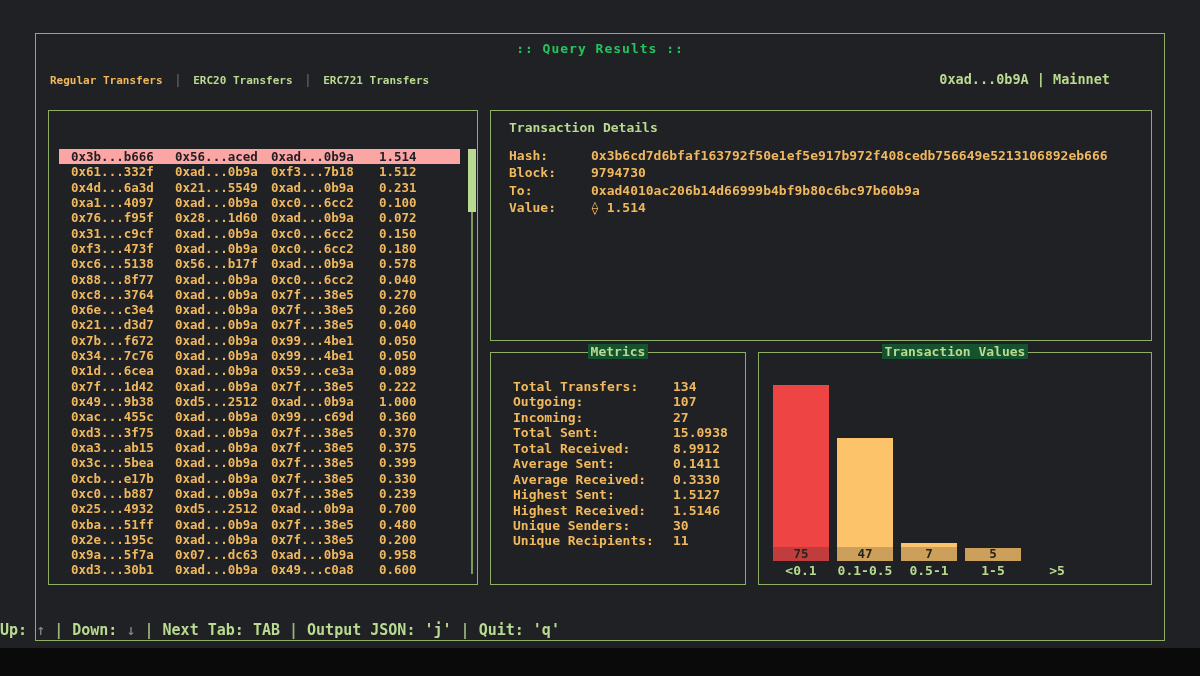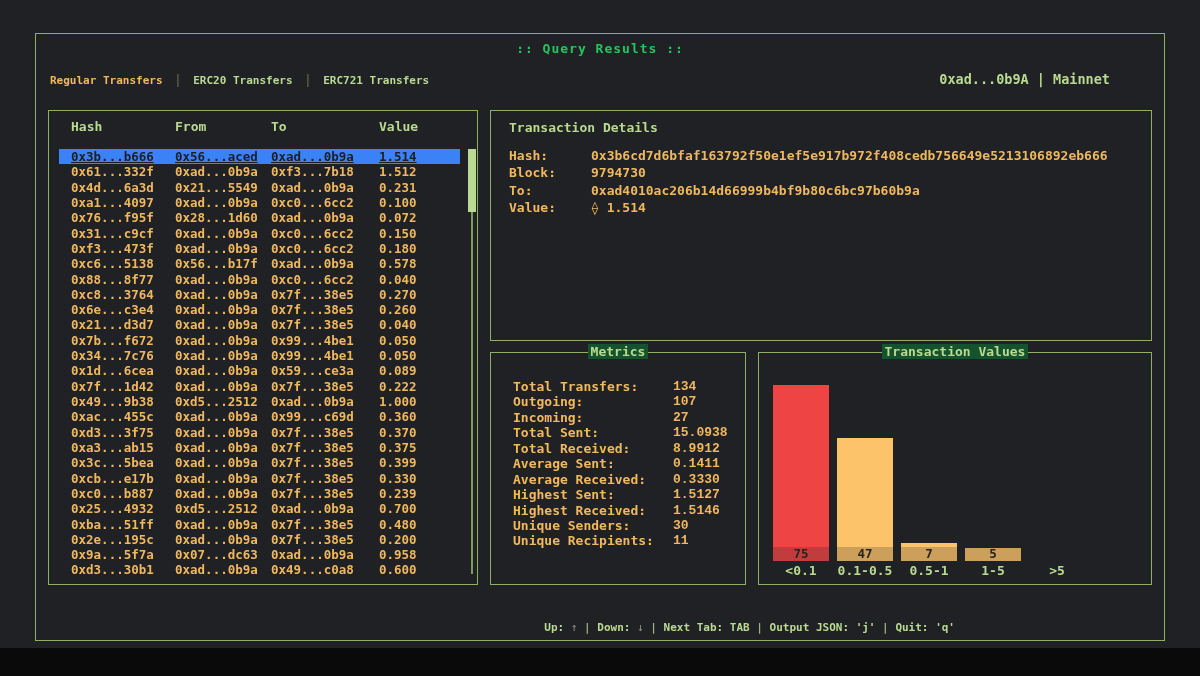--- a/index.html
+++ b/index.html
@@ -18,48 +18,48 @@
   .tab { color:#b9da90; cursor:default; }
   .tab.active { color:#f2b95c; }
   .tab-sep { color:#77815f; margin:0 12px; }
   .account-info { position:absolute; top:71px; right:90px; font-size:13.5px; color:#b9da90; }
 
   .panel { position:absolute; border:1px solid #8fae66; }
   .table-panel { left:48px; top:110px; width:430px; height:475px; }
   .t-header { position:absolute; left:10px; top:8px; right:17px; display:grid; grid-template-columns:104px 96px 108px 1fr; padding-left:12px; font-size:13px; color:#b9da90; }
   .t-body { position:absolute; left:10px; top:38px; right:17px; }
   .trow { display:grid; grid-template-columns:104px 96px 108px 1fr; padding-left:12px; height:15.32px; line-height:15.4px; font-size:12.5px; color:#f0b85e; white-space:nowrap; }
-  .trow.selected { background:#3b82f6; color:#1e1f22;text-decoration:underline; }
+  .trow.selected { background:#fca5a5; color:#1e1f22; }
   .sb-thumb { position:absolute; right:1px; top:38px; width:8px; height:63px; background:#b9da90; }
   .sb-track { position:absolute; right:4px; top:101px; width:2px; height:362px; background:#7d9a5a; }
 
   .details-panel { left:490px; top:110px; width:662px; height:231px; }
   .d-title { position:absolute; left:18px; top:9px; font-size:13px; color:#b9da90; }
   .d-fields { position:absolute; left:18px; top:36px; right:10px; }
   .d-field { display:grid; grid-template-columns:82px 1fr; height:17.3px; line-height:17.3px; font-size:13px; white-space:nowrap; }
   .d-label { color:#f2b95c; }
   .d-value { color:#f0b85e; }
 
   .metrics-panel { left:490px; top:352px; width:256px; height:233px; }
   .legend { position:absolute; top:-9px; left:0; width:100%; text-align:center; font-size:13px; color:#b9da90; pointer-events:none; }
   .legend span { background:#14532d; padding:0 3px; }
   .m-items { position:absolute; left:22px; top:26px; right:8px; }
   .m-item { display:grid; grid-template-columns:160px 1fr; height:15.45px; line-height:15.45px; font-size:13px; white-space:nowrap; }
   .m-label { color:#f2b95c; }
-  .m-value { color:#f0b85e;font-family:Liberation Mono, monospace; }
+  .m-value { color:#f0b85e; }
 
   .chart-panel { left:758px; top:352px; width:394px; height:233px; }
   .plot { position:absolute; left:10px; top:8px; height:200px; display:flex; align-items:flex-end; }
   .slot { width:64px; display:flex; justify-content:center; align-items:flex-end; height:200px; }
   .bar { position:relative; width:56px; background:#fdc36a; }
   .bar-value { position:absolute; bottom:0px; left:0; width:100%; text-align:center; font-size:12.5px; line-height:14px; color:#26251d; background:rgba(32,33,36,0.22); }
   .x-labels { position:absolute; left:10px; top:210px; display:flex; }
   .x-label { width:64px; text-align:center; font-size:13px; color:#b9da90; }
 
-  .footer { position:absolute; left:0; top:621px; width:955px; text-align:right; font-size:11px; color:#b9da90; }
+  .footer { position:absolute; left:0; top:621px; width:955px; text-align:left; font-size:15px; color:#b9da90; }
   .f-key.muted { color:#8f8f8f; font-weight:normal; }
   .f-sep { color:#9db37c; }
 </style>
 </head>
 <body>
 
 <div class="screen">
   <div class="main-border"></div>
 
   <div class="app-title">:: Query Results ::</div>
@@ -67,26 +67,20 @@
   <div class="tab-bar">
       <span class="tab active">Regular Transfers</span>
       <span class="tab-sep">│</span>
       <span class="tab">ERC20 Transfers</span>
       <span class="tab-sep">│</span>
       <span class="tab">ERC721 Transfers</span>
     </div>
   <div class="account-info">0xad...0b9A | Mainnet</div>
 
   <div class="panel table-panel">
-    <div class="t-header">
-        <span>Hash</span>
-        <span>From</span>
-        <span>To</span>
-        <span>Value</span>
-      </div>
     <div class="t-body">
         <div class="trow selected">
           <span>0x3b...b666</span>
           <span>0x56...aced</span>
           <span>0xad...0b9a</span>
           <span>1.514</span>
         </div>
         <div class="trow">
           <span>0x61...332f</span>
           <span>0xad...0b9a</span>

